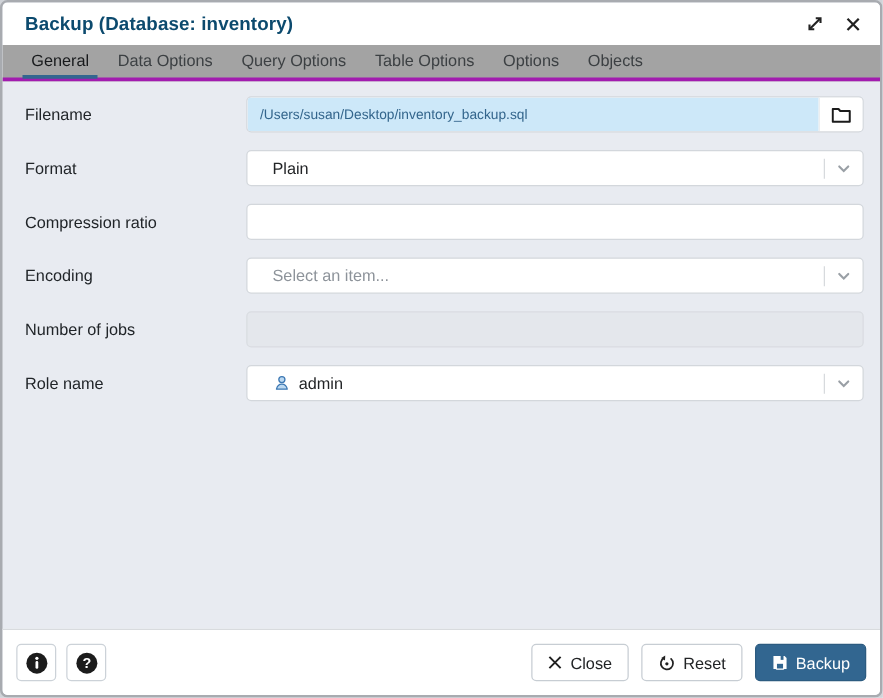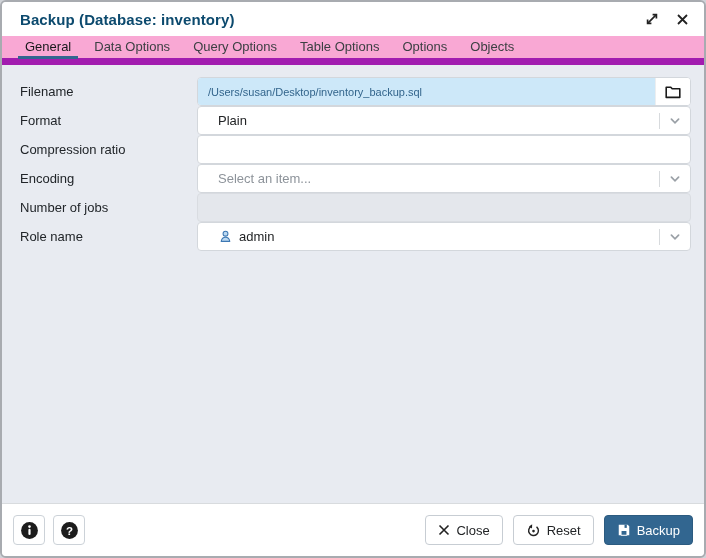--- a/index.html
+++ b/index.html
@@ -15,33 +15,33 @@
   
   .titlebar{
     height:34px; background:#ffffff; flex:0 0 auto;
     display:flex; align-items:center; padding:0 14px 0 18px;
   }
   .title{ font-size:15px; font-weight:700; color:#0c4a6e; letter-spacing:.1px; }
   .titlebar .spacer{ flex:1; }
   .tb-icon{ width:16px; height:16px; display:flex; align-items:center; justify-content:center; cursor:pointer; margin-left:14px; }
   
   .tabbar{
-    height:29px; background:#f9a8d4; flex:0 0 auto;
+    height:29px; background:#a3a3a3; flex:0 0 auto;
     display:flex; align-items:stretch; padding-left:16px; gap:9px;
-    border-bottom:7px solid #a21caf;
+    border-bottom:3px solid #a21caf;
   }
   .tab{
     display:flex; align-items:center; padding:0 7px; font-size:13px; color:#3c4043;
     border-bottom:3px solid transparent; cursor:pointer; margin-bottom:-1px;
   }
   .tab.active{ color:#17191b; border-bottom-color:#326690; font-weight:400; }
   
   .formbody{ flex:1 1 auto; padding-top:12px; overflow:hidden; }
   .row{
-    display:flex; align-items:center; padding-left:18px; margin-right:13px; height:29px;
+    display:flex; align-items:center; padding-left:18px; margin-right:13px; margin-bottom:14px; height:29px;
   }
   .row label{ width:177px; flex:0 0 177px; font-size:13px; color:#212529; }
   .control{ flex:1; height:29px; display:flex; align-items:center; }
   .fieldbox{
     flex:1; height:29px; background:#fff; border:1px solid #d3d7dc; border-radius:4px;
     display:flex; align-items:center; font-size:13px; color:#222; overflow:hidden;
   }
   
   .file-input{
     flex:1; height:100%; border:none; outline:none; background:#cde8f9;

